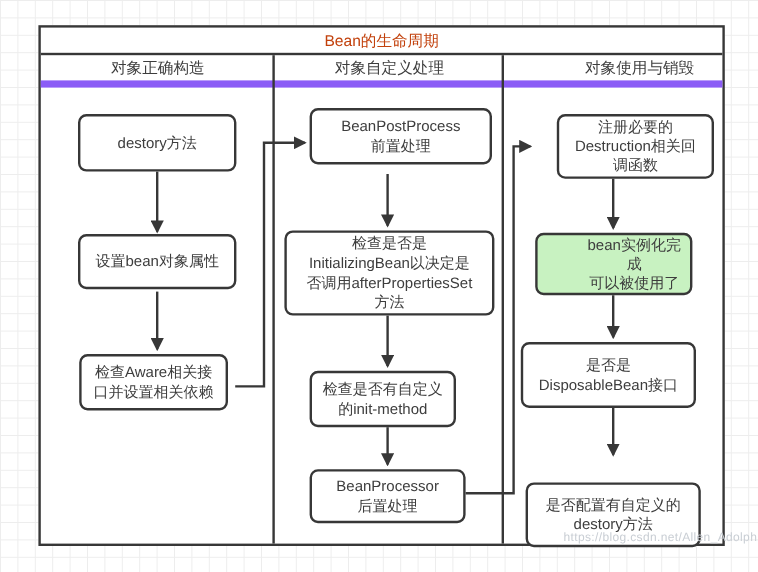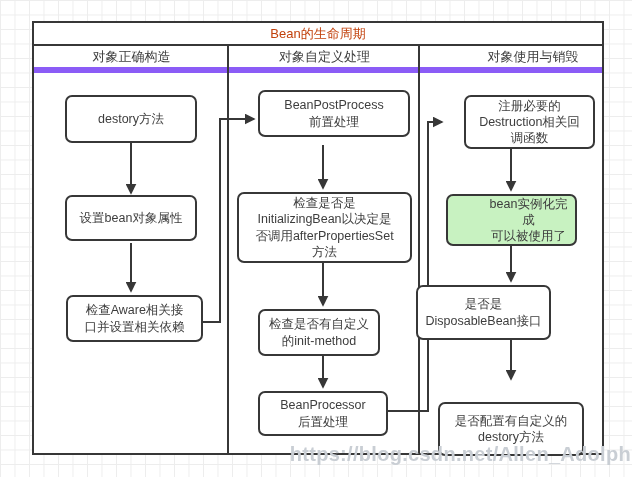--- a/index.html
+++ b/index.html
@@ -48,36 +48,35 @@
     position:absolute;box-sizing:border-box;z-index:3;
     border:2px solid #373737;border-radius:7px;background:#ffffff;
     display:flex;align-items:center;justify-content:center;text-align:center;
     font-size:12.5px;line-height:1.3;color:#3d3d3d;
     white-space:pre-line;padding:2px;
   }
   .node.highlight{background:#c8f2c1;padding-left:36px;}
   
   .n-a1{left:65px;top:95px;width:132px;height:48px;}
   .n-a2{left:65px;top:195px;width:132px;height:46px;}
-  .n-a3{left:66px;top:295px;width:137px;height:47px;}
+  .n-a3{left:66px;top:295px;width:124px;height:47px;}
   
   .n-b1{left:258px;top:90px;width:152px;height:47px;}
   .n-b2{left:237px;top:192px;width:175px;height:71px;}
   .n-b3{left:258px;top:309px;width:122px;height:47px;}
   .n-b4{left:258px;top:391px;width:130px;height:45px;text-align:center;}
   
   .n-c1{left:464px;top:95px;width:131px;height:54px;}
   .n-c2{left:446px;top:194px;width:131px;height:52px;}
-  .n-c3{left:416px;top:285px;width:135px;height:55px;}
+  .n-c3{left:434px;top:285px;width:146px;height:55px;}
   .n-c4{left:438px;top:402px;width:146px;height:54px;}
   .watermark{
     position:absolute;right:1px;top:443px;z-index:5;
-    font-size:20px;letter-spacing:0.3px;color:#c9ced4;
+    font-size:10px;letter-spacing:0.3px;color:#c9ced4;
     white-space:nowrap;
-    font-weight:bold;
   }
 </style>
 </head>
 <body>
 
 <div class="canvas">
 
   <div class="table-frame">
     <div class="title-row">Bean的生命周期</div>
     <div class="header-row">

